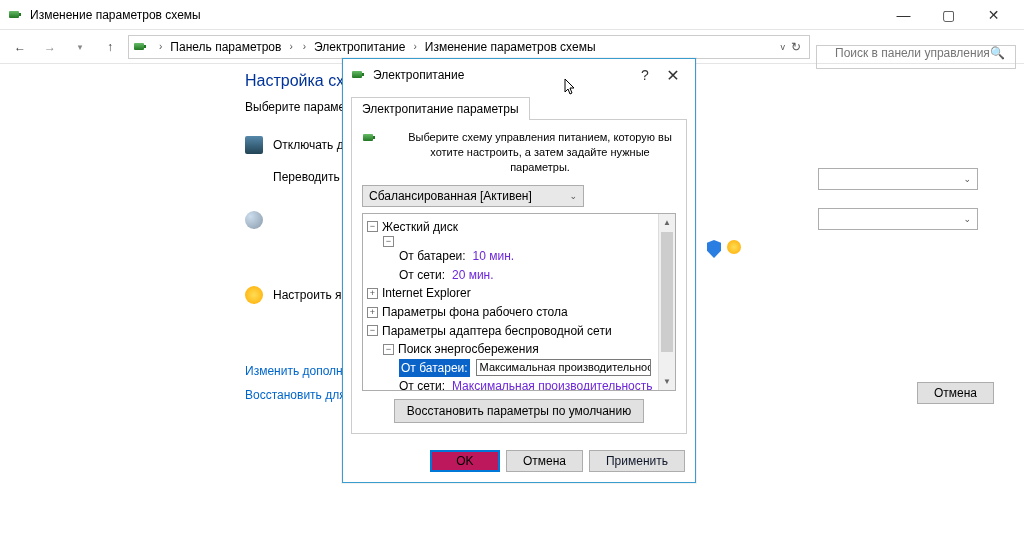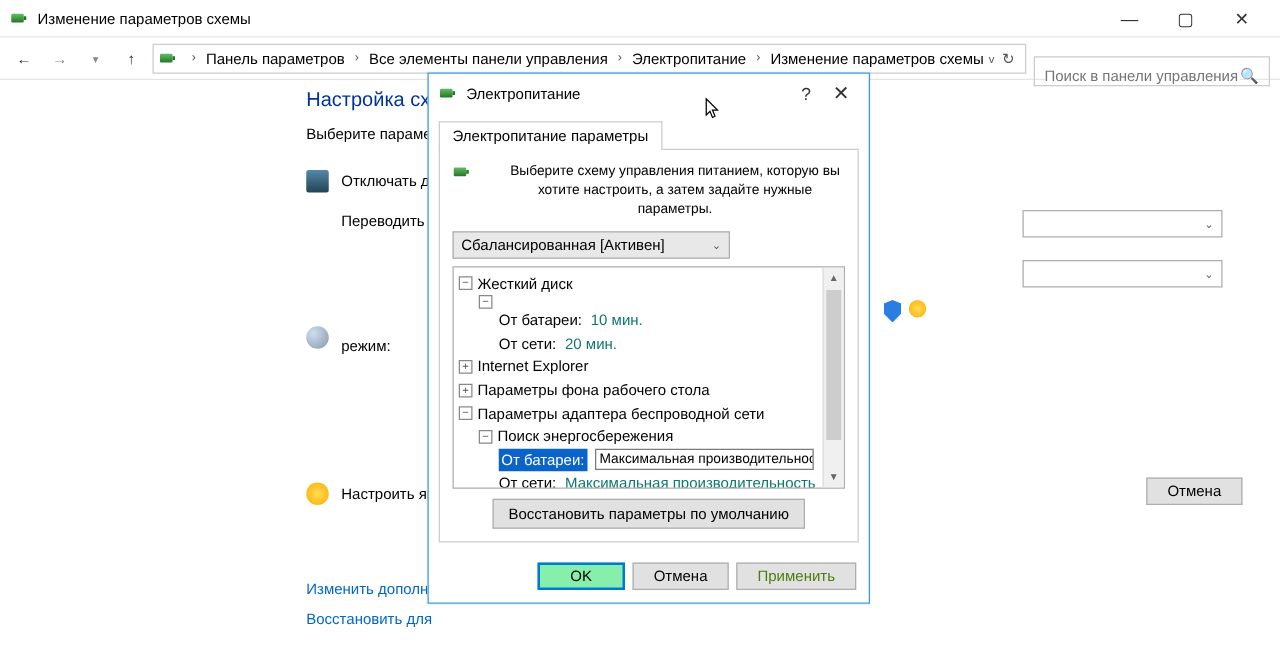--- a/index.html
+++ b/index.html
@@ -14,32 +14,32 @@
 
 
 .navbar { height: 34px; display: flex; align-items: center; padding: 0 8px; gap: 6px; border-bottom: 1px solid #e5e5e5; }
 .nav-arrow { width: 24px; height: 24px; display: flex; align-items: center; justify-content: center; color: #888; }
 .nav-arrow.active { color: #333; }
 .breadcrumb { flex: 1; height: 24px; border: 1px solid #ccc; display: flex; align-items: center; padding: 0 4px; background: #fff; gap: 2px; }
 .breadcrumb .bc-icon { width: 16px; height: 16px; margin-right: 4px; }
 .breadcrumb .sep { color: #555; padding: 0 4px; font-size: 10px; }
 .breadcrumb .crumb { padding: 0 2px; white-space: nowrap; cursor: default; }
 .breadcrumb .tail { margin-left: auto; display: flex; align-items: center; gap: 6px; padding-right: 4px; }
-.search { width: 200px; height: 24px; border: 1px solid #ccc; display: flex; align-items: flex-end; padding: 0 8px; color: #888; margin-top: 20px; }
+.search { width: 200px; height: 24px; border: 1px solid #ccc; display: flex; align-items: flex-start; padding: 0 18px; color: #888; margin-top: 20px; }
 .search input { border: none; outline: none; flex: 1; font-size: 12px; color: #888; }
 .search-icon { color: #666; font-size: 12px; }
 .page-title { font-size: 16px; color: #003399; font-weight: normal; margin-bottom: 10px; }
 .page-sub { font-size: 12px; margin-bottom: 18px; }
 .row { display: flex; align-items: center; margin-bottom: 16px; gap: 10px; }
 .row .ricon { width: 18px; height: 18px; }
 .row .rlabel { flex: 0 0 100px; }
 .link { color: #0066cc; cursor: pointer; margin-bottom: 10px; display: block; }
 .btn { height: 22px; padding: 0 16px; border: 1px solid #adadad; background: #e1e1e1; display: inline-flex; align-items: center; justify-content: center; font-size: 12px; cursor: default; }
-.btn.primary { border: 2px solid #0078d7; background:#86efac; }
-.btn.disabled { color: #4d7c0f; }
+.btn.primary { border: 2px solid #0078d7; background:#be185d; }
+.btn.disabled { color: #0f172a; }
 
 
 .shields { display: flex; gap: 6px; margin-left: 462px; margin-top:-4px; }
 .shield-b { width:14px; height:18px; background:#2a7de1; clip-path: polygon(50% 0,100% 15%,100% 60%,50% 100%,0 60%,0 15%); }
 
 
 .dialog { position: absolute; left: 342px; top: 58px; width: 354px; background: #fff; border: 1px solid #3c9cce; box-shadow: 0 0 0 1px rgba(0,0,0,0.05); }
 .dlg-title { height: 32px; display: flex; align-items: center; padding: 0 8px; }
 .dlg-title .dicon { width: 16px; height: 16px; margin-right: 6px; }
 .dlg-title .dtitle { flex: 1; font-size: 12px; }
@@ -54,21 +54,21 @@
 .desc-row .dtext { font-size: 11px; line-height: 1.35; text-align: center; }
 
 .scheme-select { width: 222px; height: 22px; border: 1px solid #adadad; background: #e8e8e8; display: flex; align-items: center; padding: 0 6px; font-size: 12px; margin-bottom: 6px; justify-content: space-between; }
 .caret { font-size: 9px; color:#555; }
 
 .tree-wrap { border: 1px solid #adadad; height: 178px; position: relative; background:#fff; overflow: hidden; }
 .tree { padding: 4px 4px 4px 4px; font-size: 12px; line-height: 1.55; }
 .tree .node { display: flex; align-items: center; gap: 4px; white-space: nowrap; }
 .tree .pm { width: 11px; height: 11px; border: 1px solid #888; font-size: 9px; line-height: 9px; text-align: center; color:#555; flex-shrink:0; }
 .tree .lbl { }
-.tree .val { color: #0f766e; margin-left: 3px; }
+.tree .val { color: #6d28d9; margin-left: 3px; }
 .tree .ind1 { margin-left: 16px; }
 .tree .ind2 { margin-left: 32px; }
 .sel { background: #0a63c9; color: #fff; padding: 0 2px; }
 .sel-combo { display:inline-flex; align-items:center; border:1px solid #7a7a7a; height:17px; background:#fff; color:#000; font-size:11px; padding:0 3px; gap:4px; margin-left:2px; white-space: nowrap; overflow: hidden; width: 175px; }
 .scrollbar { position: absolute; right: 0; top: 0; bottom: 0; width: 17px; background: #f0f0f0; border-left: 1px solid #dcdcdc; }
 .scrollbar .thumb { position: absolute; left: 2px; right: 2px; top: 18px; height: 120px; background: #cdcdcd; }
 .scrollbar .arr { position:absolute; left:0; right:0; height:17px; display:flex; align-items:center; justify-content:center; font-size:8px; color:#666;}
 .scrollbar .arr.up{top:0;}
 .scrollbar .arr.dn{bottom:0;}
 
@@ -108,21 +108,20 @@
 <div class="navbar">
   <div class="nav-arrow active">←</div>
   <div class="nav-arrow">→</div>
   <div class="nav-arrow" style="font-size:9px;">▾</div>
   <div class="nav-arrow active">↑</div>
   <div class="breadcrumb">
     <span class="bc-icon b-icon"></span>
     <span class="sep">›</span>
     <span class="crumb">Панель параметров</span>
     <span class="sep">›</span>
-    <span class="crumb">Все элементы панели управления</span>
     <span class="sep">›</span>
     <span class="crumb">Электропитание</span>
     <span class="sep">›</span>
     <span class="crumb">Изменение параметров схемы</span>
     <span class="tail">
       <span style="font-size:9px;color:#555;">v</span>
       <span style="font-size:12px;color:#555;">↻</span>
     </span>
   </div>
   <div class="search">
@@ -136,21 +135,20 @@
   <div class="page-sub">Выберите параме</div>
 
   <div class="row" style="margin-top:22px;">
     <span class="ricon monitor-icon"></span>
     <span class="rlabel">Отключать ди</span>
   </div>
   <div class="row">
     <span class="ricon moon-icon"></span>
     <span style="display:flex;flex-direction:column;">
       <span class="rlabel">Переводить к</span>
-      <span class="rlabel">режим:</span>
     </span>
   </div>
   <div class="row">
     <span class="ricon sun-icon"></span>
     <span class="rlabel">Настроить яр</span>
   </div>
 
   <div class="row-right" style="top:96px;">
       <span class="caret">⌄</span>
     </div>

